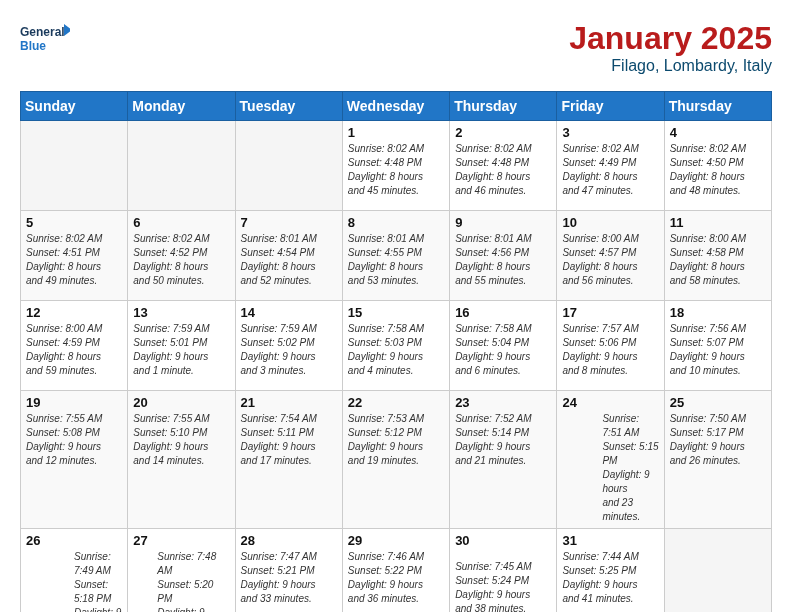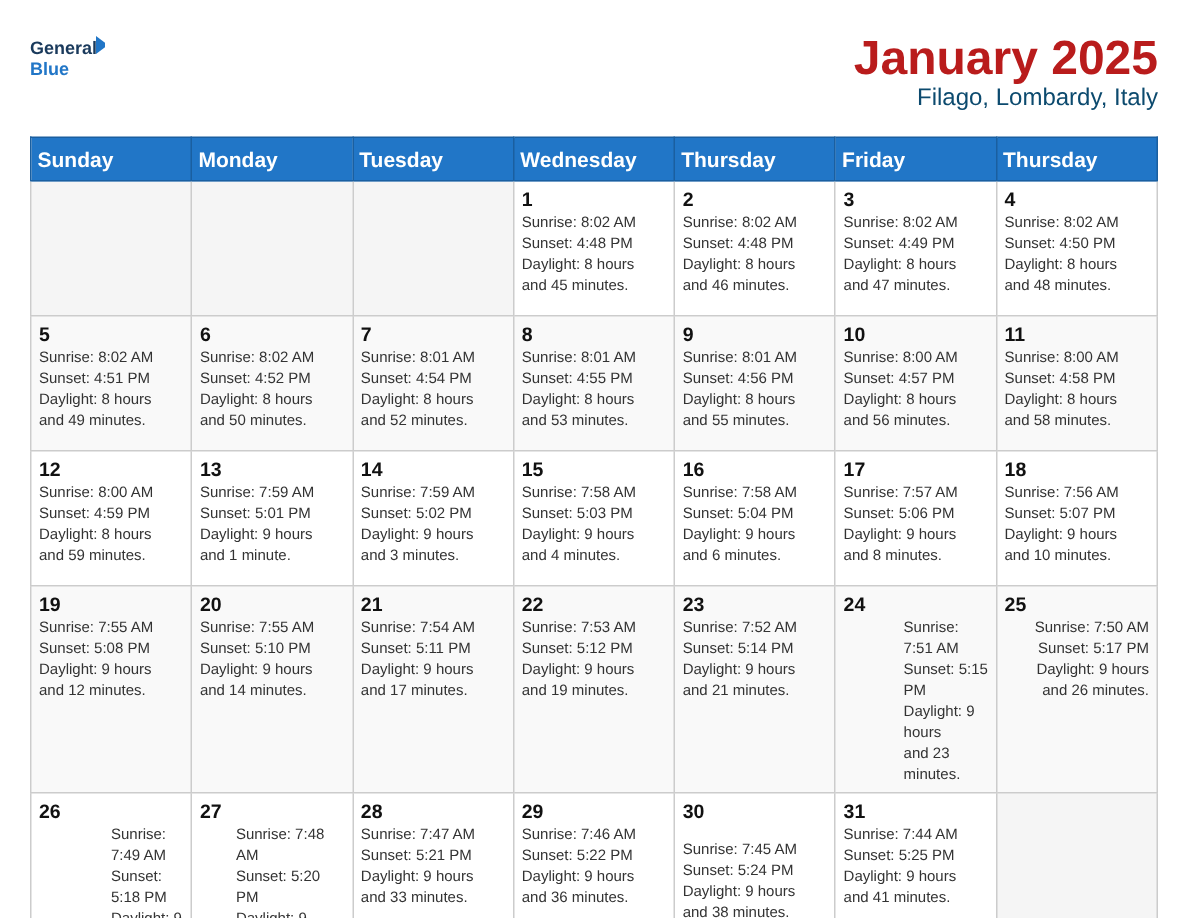--- a/index.html
+++ b/index.html
@@ -62,20 +62,21 @@
     .day-number {
       font-weight: bold;
       font-size: 13px;
       margin-bottom: 2px;
       color: #111;
     }
     .day-info {
       font-size: 10px;
       color: #333;
       line-height: 1.4;
+      font-style: italic;
     }
     tr:nth-child(odd) td:not(.empty) {
       background: #fff;
     }
     tr:nth-child(even) td:not(.empty) {
       background: #f9f9f9;
     }
   </style>
 </head>
 <body>
@@ -280,21 +281,21 @@
         </td>
         <td>
           <div class="day-number">24</div>
           <div class="day-info" style="white-space: pre-line; margin-left: 40px;">Sunrise: 7:51 AM
 Sunset: 5:15 PM
 Daylight: 9 hours
 and 23 minutes.</div>
         </td>
         <td>
           <div class="day-number">25</div>
-          <div class="day-info" style="white-space: pre-line; text-align: right;">Sunrise: 7:50 AM
+          <div class="day-info" style="white-space: pre-line;">Sunrise: 7:50 AM
 Sunset: 5:17 PM
 Daylight: 9 hours
 and 26 minutes.</div>
         </td>
       </tr>
       <tr>
         <td>
           <div class="day-number">26</div>
           <div class="day-info" style="white-space: pre-line; margin-left: 48px;">Sunrise: 7:49 AM
 Sunset: 5:18 PM

